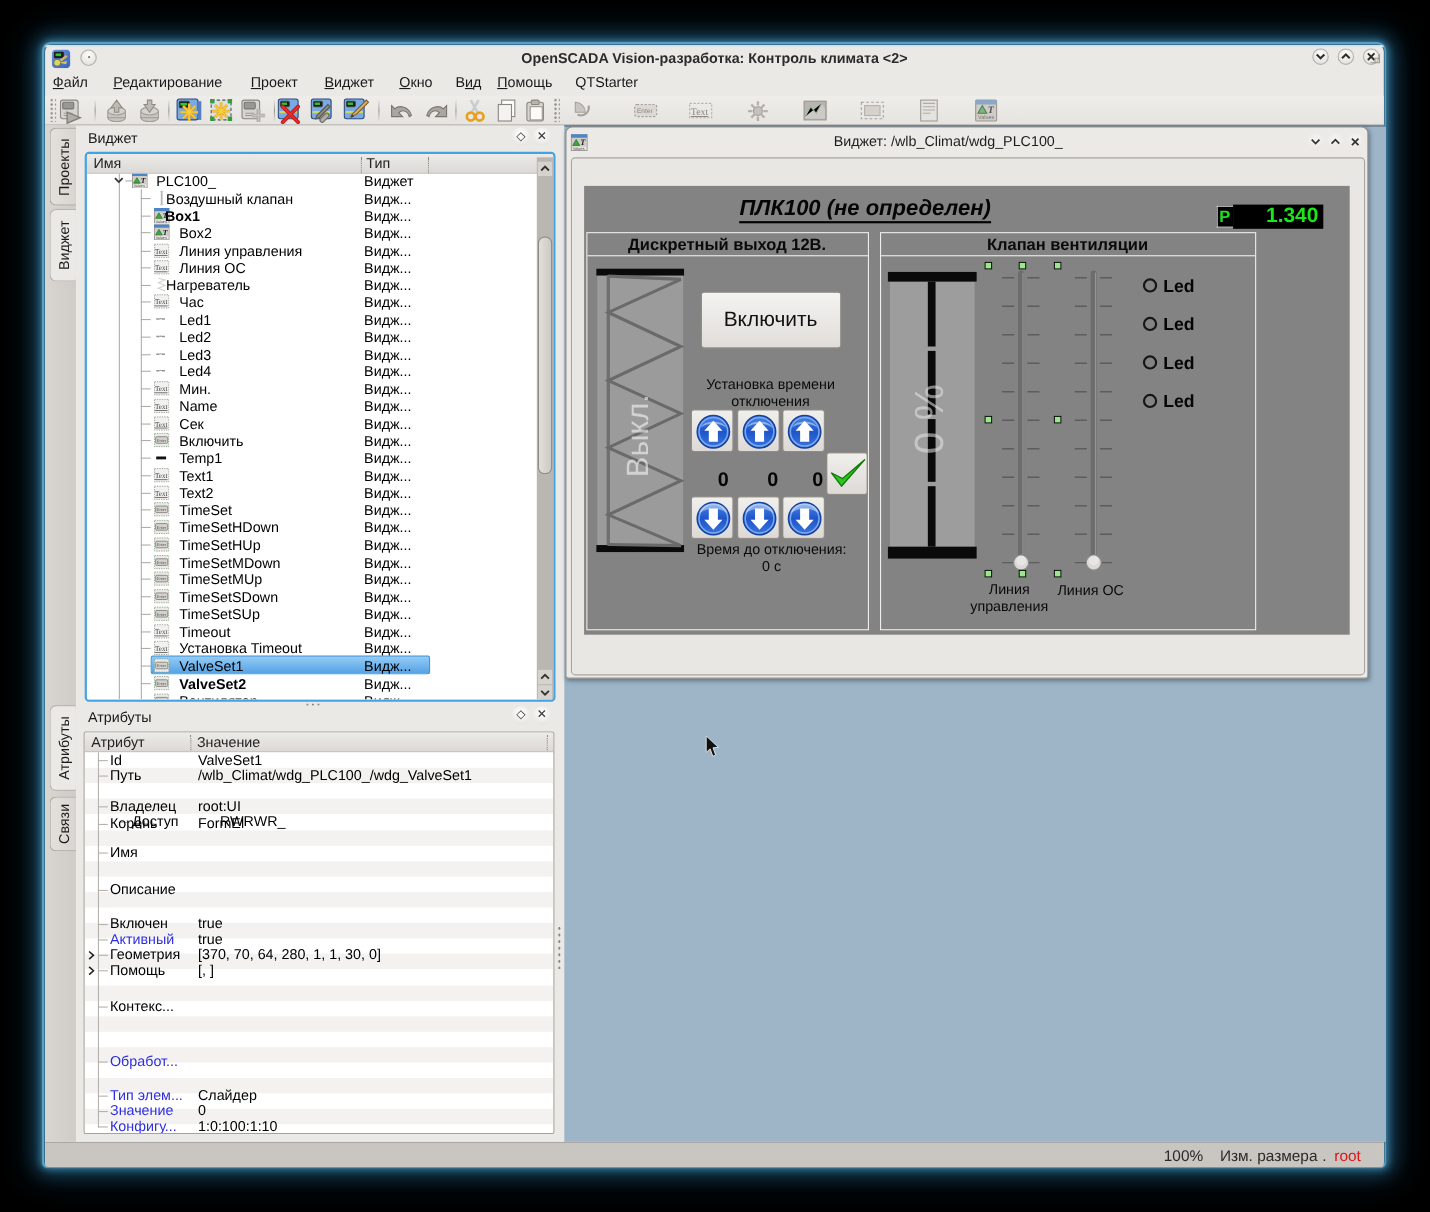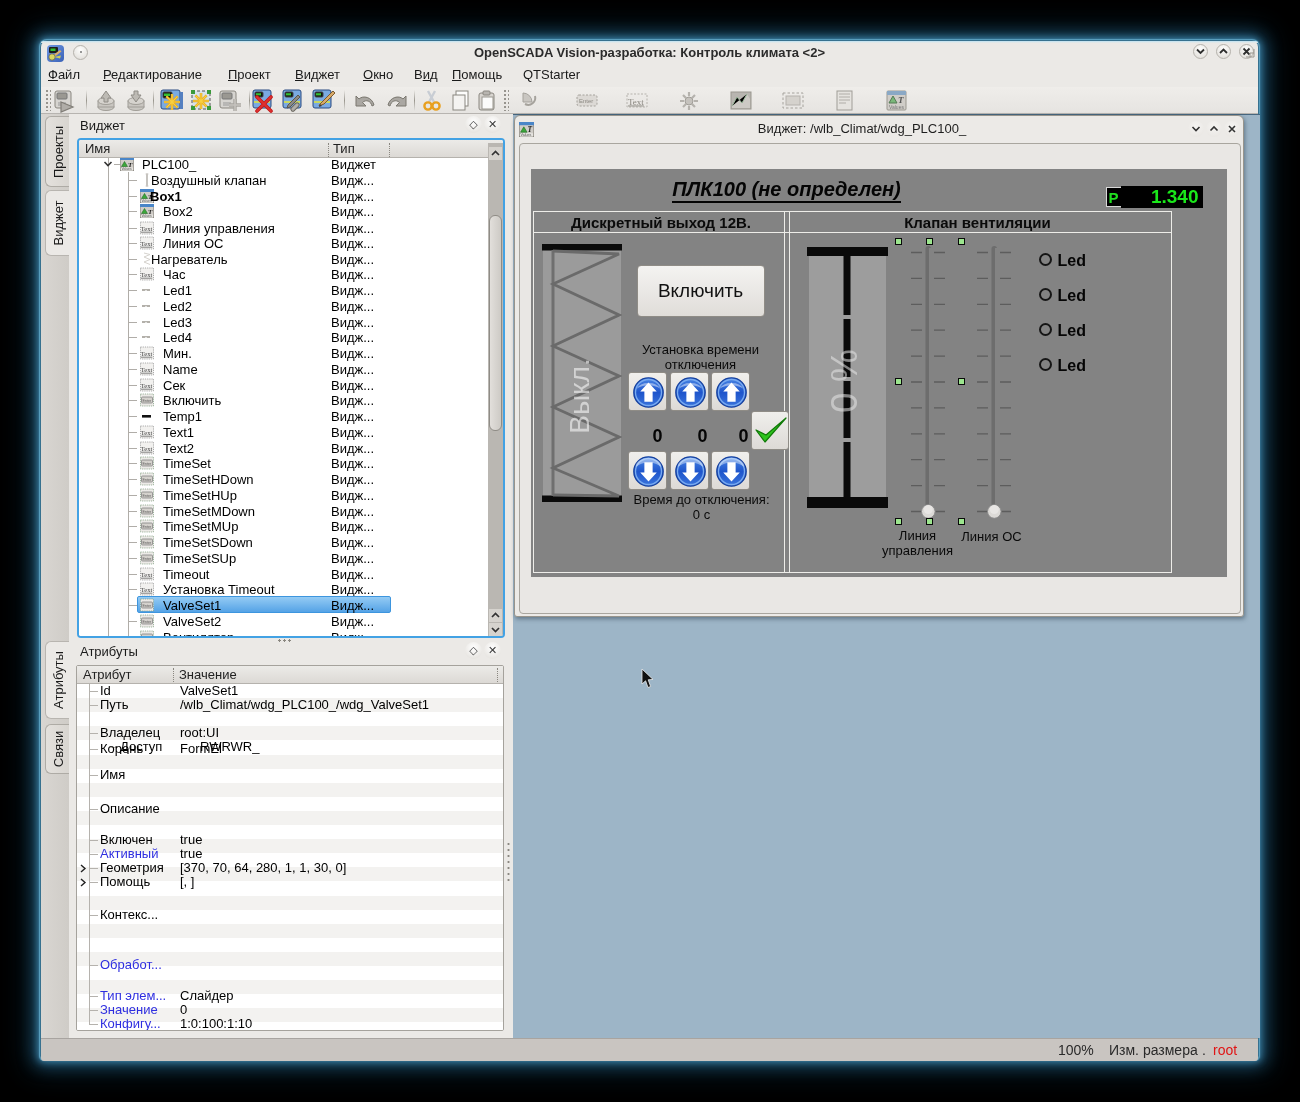--- a/index.html
+++ b/index.html
@@ -576,21 +576,21 @@
           <span class="nm" style="left:84px;">ValveSet1</span>
           <span class="tp">Видж...</span>
         </div>
 <div class="trow" style="top:454.8px;">
           <div style="position:absolute;left:49px;top:8px;width:9px;height:1px;background:#b0ada8;"></div>
           <svg class="ticn" style="left:61px;top:1px;" viewBox="0 0 14 14">
             <rect x="0.5" y="1" width="13" height="12" fill="#eceae7" stroke="#7a9a7a" stroke-width=".7" stroke-dasharray="1.2 1"></rect>
             <rect x="1.5" y="4" width="11" height="6" rx="1" fill="#d5d2cd" stroke="#777" stroke-width=".7"></rect>
             <text x="2.5" y="8.6" font-size="3.6" fill="#555" font-family="Liberation Sans">Enter</text>
           </svg>
-          <span class="nm" style="left:84px;">ValveSet2</span>
+          <span class="nm" style="left:84px;font-weight:bold;">ValveSet2</span>
           <span class="tp">Видж...</span>
         </div>
 <div class="trow" style="top:470.5px;">
           <svg class="ticn" style="left:61px;top:1px;" viewBox="0 0 14 14">
             <rect x="0.5" y="1" width="13" height="12" fill="#eceae7" stroke="#7a9a7a" stroke-width=".7" stroke-dasharray="1.2 1"></rect>
             <rect x="1.5" y="4" width="11" height="6" rx="1" fill="#d5d2cd" stroke="#777" stroke-width=".7"></rect>
             <text x="2.5" y="8.6" font-size="3.6" fill="#555" font-family="Liberation Sans">Enter</text>
           </svg>
           <span class="nm" style="left:84px;">Вентилятор</span>
           <span class="tp">Видж...</span>
@@ -748,21 +748,21 @@
       <div class="abs" style="left:96px;top:9px;width:320px;text-align:center;font-size:20px;font-weight:bold;font-style:italic;color:#050505;"><span style="border-bottom:2.5px solid #050505;padding-bottom:1px;">ПЛК100 (не определен)</span></div>
 
       <div class="abs" style="left:575px;top:18px;width:15px;height:20px;background:#000;border:1px solid #d8d8d8;border-right:none;color:#20e020;font-size:15px;font-weight:bold;text-align:center;line-height:19px;">P</div>
       <div class="abs" style="left:590px;top:17px;width:82px;height:22px;background:#000;color:#1ae81a;font-size:19px;font-weight:bold;text-align:right;line-height:22px;padding-right:4px;">1.340</div>
 
       <div class="gb" style="left:2px;top:42px;width:257px;height:362px;">
         <div class="gbtitle" style="top:2px;">Дискретный выход 12В.</div>
         <div class="gbline" style="top:20px;"></div>
       </div>
 
-      <div class="gb" style="left:253px;top:42px;width:388px;height:362px;">
+      <div class="gb" style="left:269px;top:42px;width:342px;height:362px;">
         <div class="gbtitle" style="top:2px;">Клапан вентиляции</div>
         <div class="gbline" style="top:20px;"></div>
       </div>
 
       <svg class="abs" style="left:11px;top:75px;" width="80" height="258" viewBox="0 0 80 258">
         <rect x="1" y="6" width="78" height="246" fill="#9b9b9b"></rect>
         <rect x="0" y="0" width="80" height="6.5" fill="#0a0a0a"></rect>
         <rect x="0" y="251.5" width="80" height="6.5" fill="#0a0a0a"></rect>
         <path d="M11 6 V252" stroke="#6f6f6f" stroke-width="3"></path>
         <path d="M11 7 L77 10 L11 40 L77 71 L11 102 L77 132 L11 163 L77 193 L11 224 L77 252 L11 251" fill="none" stroke="#6a6a6a" stroke-width="2.8"></path>

